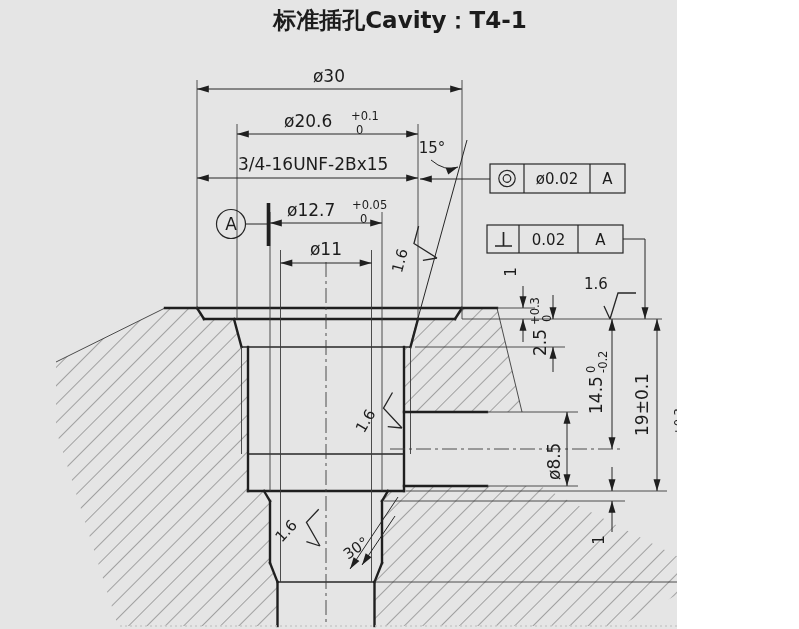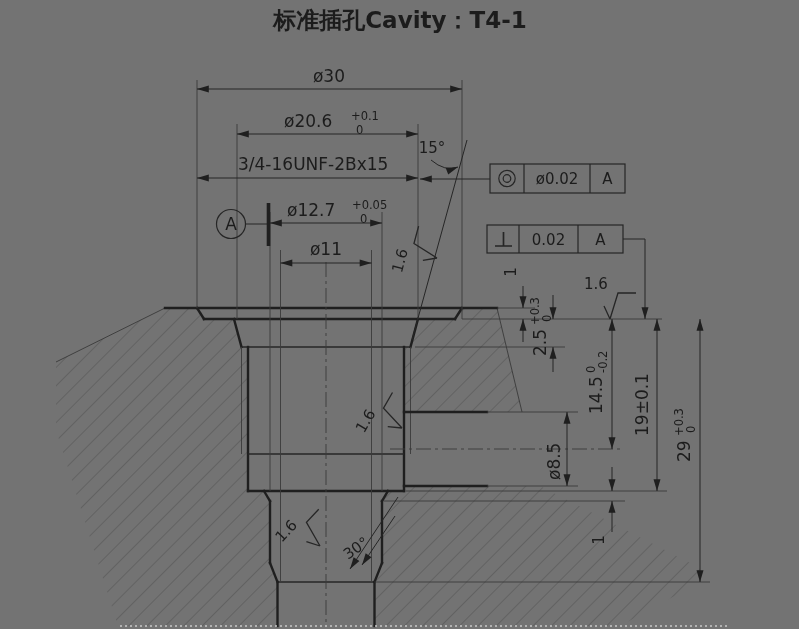--- a/index.html
+++ b/index.html
@@ -1,16 +1,16 @@
 <!DOCTYPE html>
 <html><head>
 <meta charset="utf-8">
 <style>
   html,body{margin:0;padding:0;background:#ffffff;}
-  #stage{position:relative;width:799px;height:629px;background:#737373;overflow:hidden;
+  #stage{position:relative;width:677px;height:629px;background:#e5e5e5;overflow:hidden;
          font-family:"DejaVu Sans","Liberation Sans",sans-serif;}
   svg{display:block;}
   text{font-family:"DejaVu Sans","Liberation Sans",sans-serif;fill:#1c1c1c;}
   .t-title{font-size:23px;font-weight:600;}
   .t-dim{font-size:17px;}
   .t-dim-s{font-size:15px;}
   .t-tol{font-size:11.5px;}
   .ln-thick{stroke:#1f1f1f;stroke-width:2.4;fill:none;stroke-linecap:square;}
   .ln-med{stroke:#262626;stroke-width:1.5;fill:none;}
   .ln-thin{stroke:#3a3a3a;stroke-width:0.9;fill:none;}

